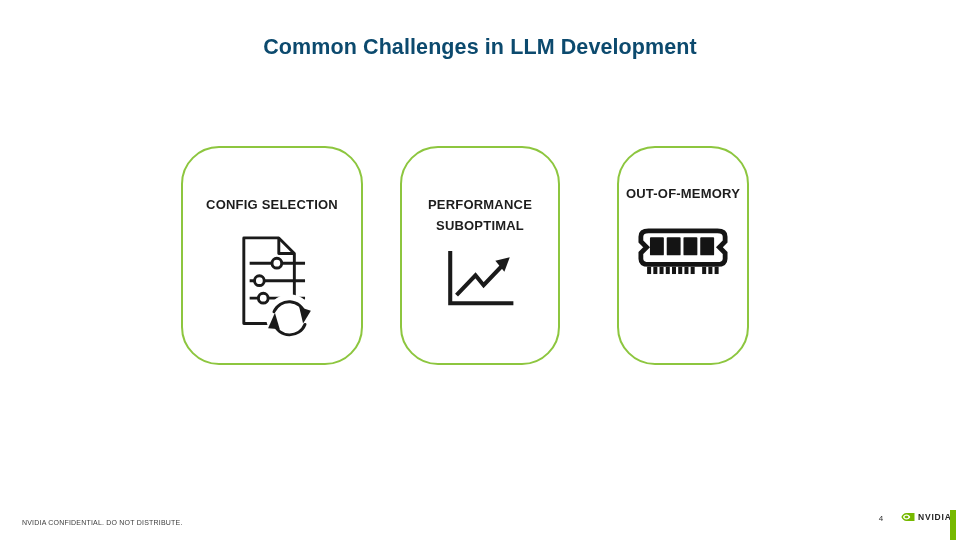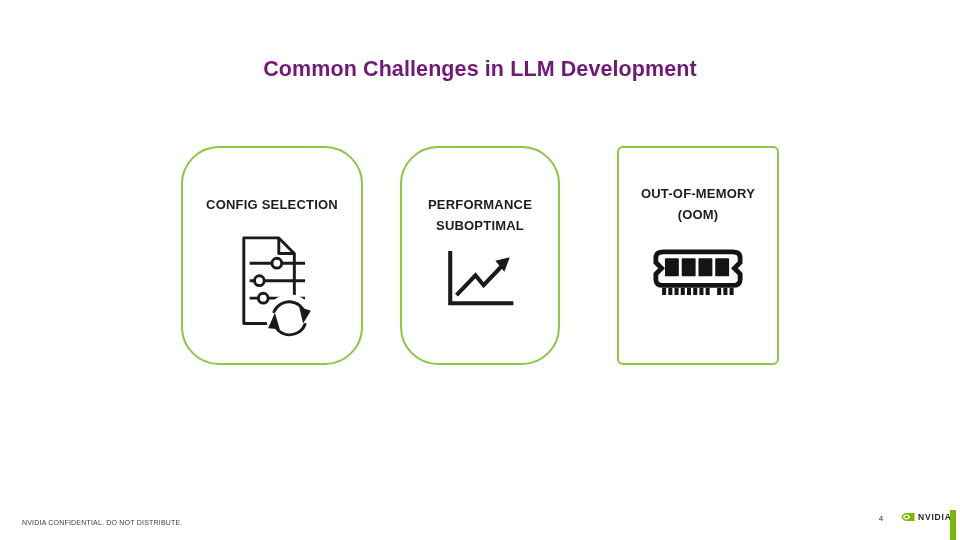--- a/index.html
+++ b/index.html
@@ -7,33 +7,33 @@
     width:960px;height:540px;
     background:#ffffff;
     font-family:"Liberation Sans", sans-serif;
     position:relative;
     overflow:hidden;
   }
   .slide{position:absolute;inset:0;}
   .slide-title{
     position:absolute;top:33px;left:0;width:960px;
     text-align:center;
-    font-size:21.5px;font-weight:700;color:#701a75;
-    line-height:28px;letter-spacing:0.1px;margin-top:22px;
+    font-size:21.5px;font-weight:700;color:#0c4a6e;
+    line-height:28px;letter-spacing:0.1px;
   }
   .card{
     position:absolute;top:146px;height:219px;
     border:2px solid #8dc63f;border-radius:38px;
     background:#ffffff;
     box-sizing:border-box;
     display:flex;flex-direction:column;align-items:center;
   }
   .card1{left:181px;width:182px;}
   .card2{left:400px;width:160px;}
-  .card3{left:617px;width:162px;border-radius:6px;}
+  .card3{left:617px;width:132px;}
   .card-label{
     text-align:center;
     font-size:13px;font-weight:700;color:#1d1d1d;
     line-height:21px;letter-spacing:0.2px;
     white-space:nowrap;
   }
   .card1 .card-label{margin-top:46px;}
   .card2 .card-label{margin-top:46px;}
   .card3 .card-label{margin-top:35px;}
   .card1 .card-icon{margin-top:20px;}
@@ -99,21 +99,20 @@
     <svg class="card-icon" width="74" height="58" viewBox="0 0 82 64" fill="none">
       <path d="M8 2 V60 H78" stroke="#1a1a1a" stroke-width="4.5" fill="none"></path>
       <path d="M15 51 L36 29 L45 40 L65 19" stroke="#1a1a1a" stroke-width="4.5" fill="none"></path>
       <polygon points="74,9 58,13 68,25" fill="#1a1a1a"></polygon>
     </svg>
   </div>
 
   <div class="card card3">
     <div class="card-label">
       <div>OUT-OF-MEMORY</div>
-      <div>(OOM)</div>
     </div>
     <svg class="card-icon" width="90" height="48" viewBox="0 0 94 50" fill="none">
 
       <path d="M11 3 H83 Q91 3 91 9 V14 L85 20 L91 26 V32 Q91 38 83 38 H11 Q3 38 3 32 V26 L9 20 L3 14 V9 Q3 3 11 3 Z" stroke="#141414" stroke-width="5" fill="#ffffff" stroke-linejoin="miter"></path>
 
       <rect x="12.5" y="9.5" width="14.5" height="19" rx="1" fill="#141414"></rect>
       <rect x="30" y="9.5" width="14.5" height="19" rx="1" fill="#141414"></rect>
       <rect x="47.5" y="9.5" width="14.5" height="19" rx="1" fill="#141414"></rect>
       <rect x="65" y="9.5" width="14.5" height="19" rx="1" fill="#141414"></rect>
 

